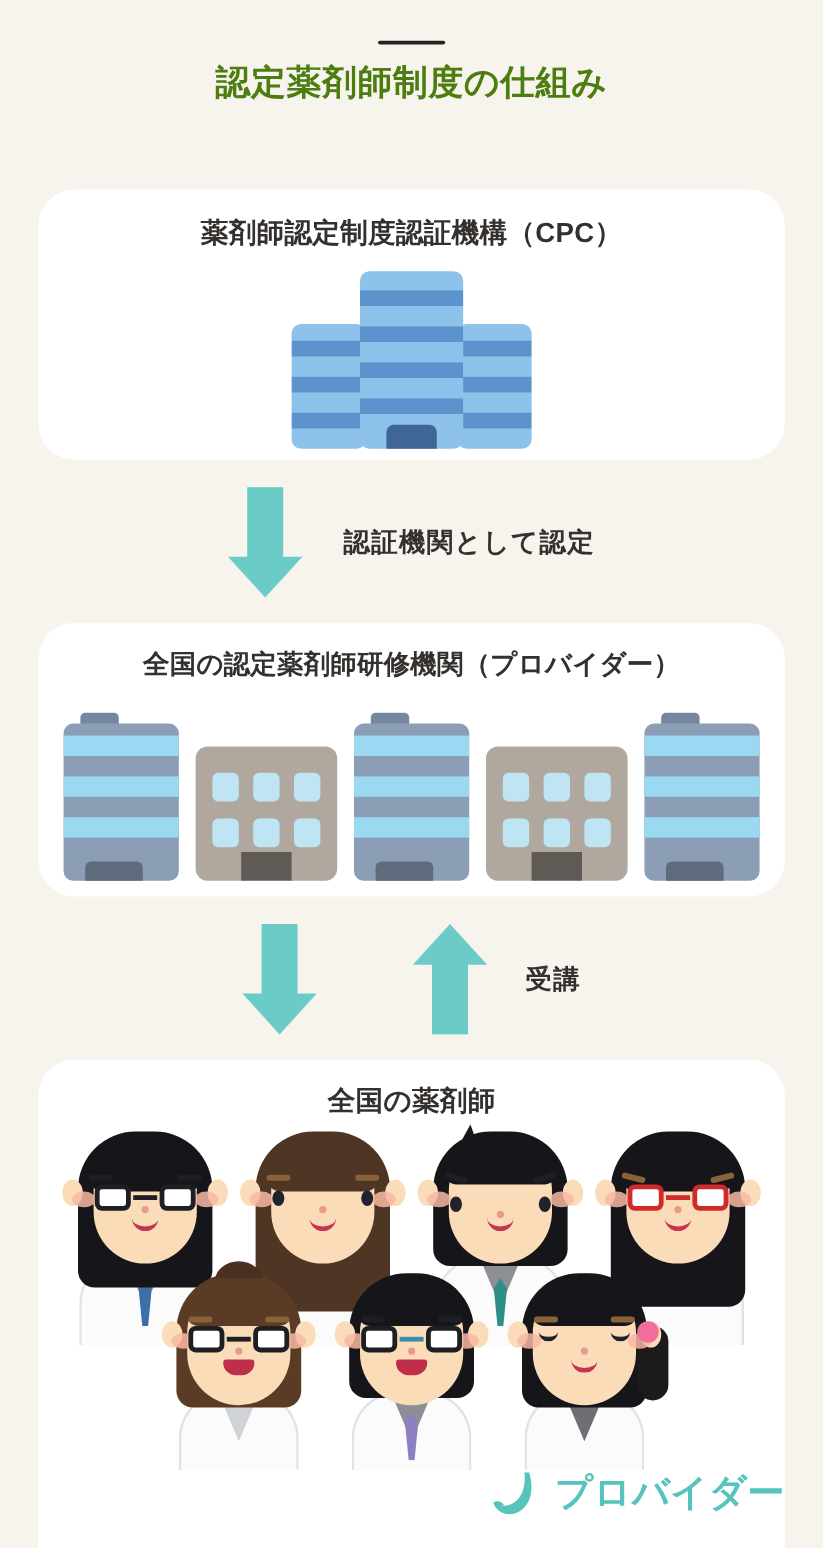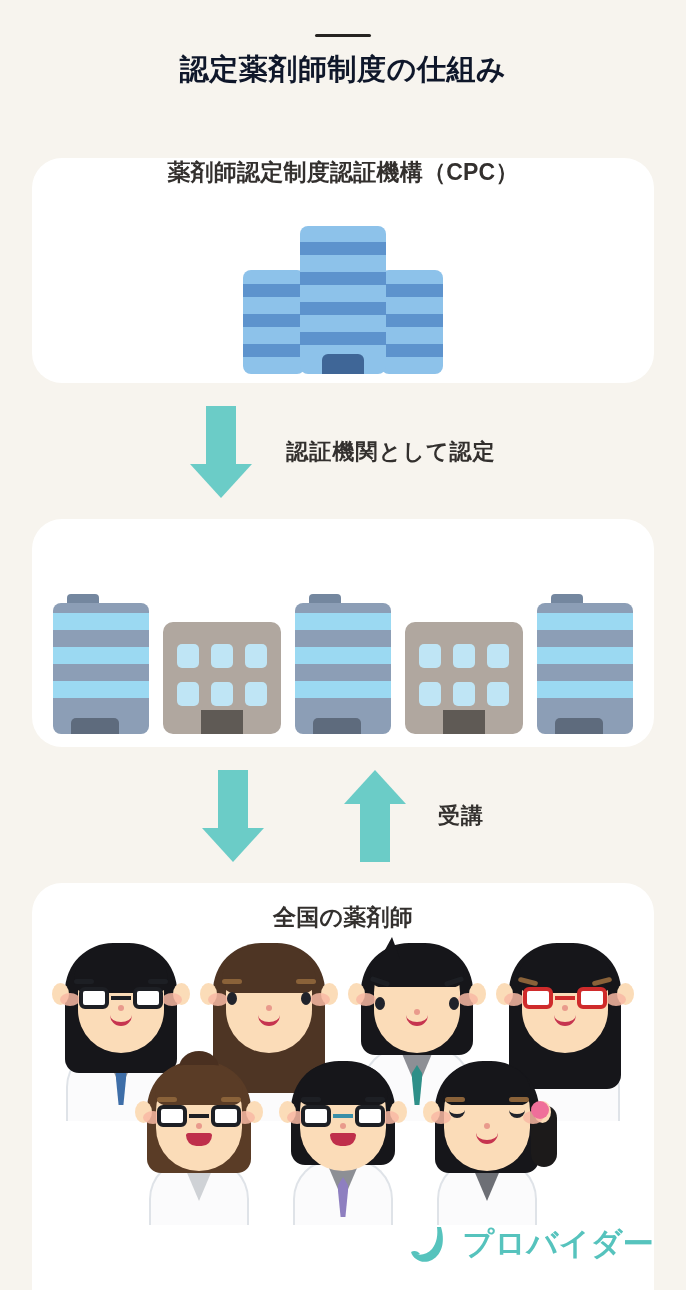--- a/index.html
+++ b/index.html
@@ -27,21 +27,21 @@
     width: 56px;
     height: 3px;
     background: #262321;
     margin: 0 auto 14px;
     border-radius: 2px;
   }
   .page-title {
     font-size: 29px;
     font-weight: 700;
     letter-spacing: 0.02em;
-    color: #0f172a;
+    color: #4d7c0f;
     line-height: 1.25;
   }
 
   
   .card {
     position: absolute;
     left: 32px;
     width: 622px;
     background: #ffffff;
     border-radius: 30px;
@@ -52,21 +52,21 @@
     font-weight: 700;
     color: #33302e;
     letter-spacing: 0.01em;
     line-height: 1.3;
   }
 
   #card-cpc      { top: 158px;  height: 225px; }
   #card-provider { top: 519px;  height: 228px; }
   #card-pharm    { top: 883px;  height: 439px; }
 
-  #card-cpc .card-title      { }
+  #card-cpc .card-title      { padding-top: 22px; }
   #card-provider .card-title { padding-top: 21px; font-size: 22px; }
   #card-pharm .card-title    { padding-top: 20px; }
 
   
   .flow {
     position: absolute;
     left: 0;
     width: 686px;
     display: flex;
     align-items: center;
@@ -456,20 +456,21 @@
 
 <div class="flow" id="flow-top">
   <div class="arrow down">
     <div class="shaft"></div>
       <div class="head"></div>
   </div>
   <div class="flow-label">認証機関として認定</div>
 </div>
 
 <div class="card" id="card-provider">
+  <div class="card-title">全国の認定薬剤師研修機関（プロバイダー）</div>
 
   <div class="providers">
     <div class="bldg-tall">
       <div class="roofbox"></div>
       <div class="body">
         <div class="band" style="top:10px"></div>
         <div class="band" style="top:44px"></div>
         <div class="band" style="top:78px"></div>
       </div>
       <div class="door"></div>

